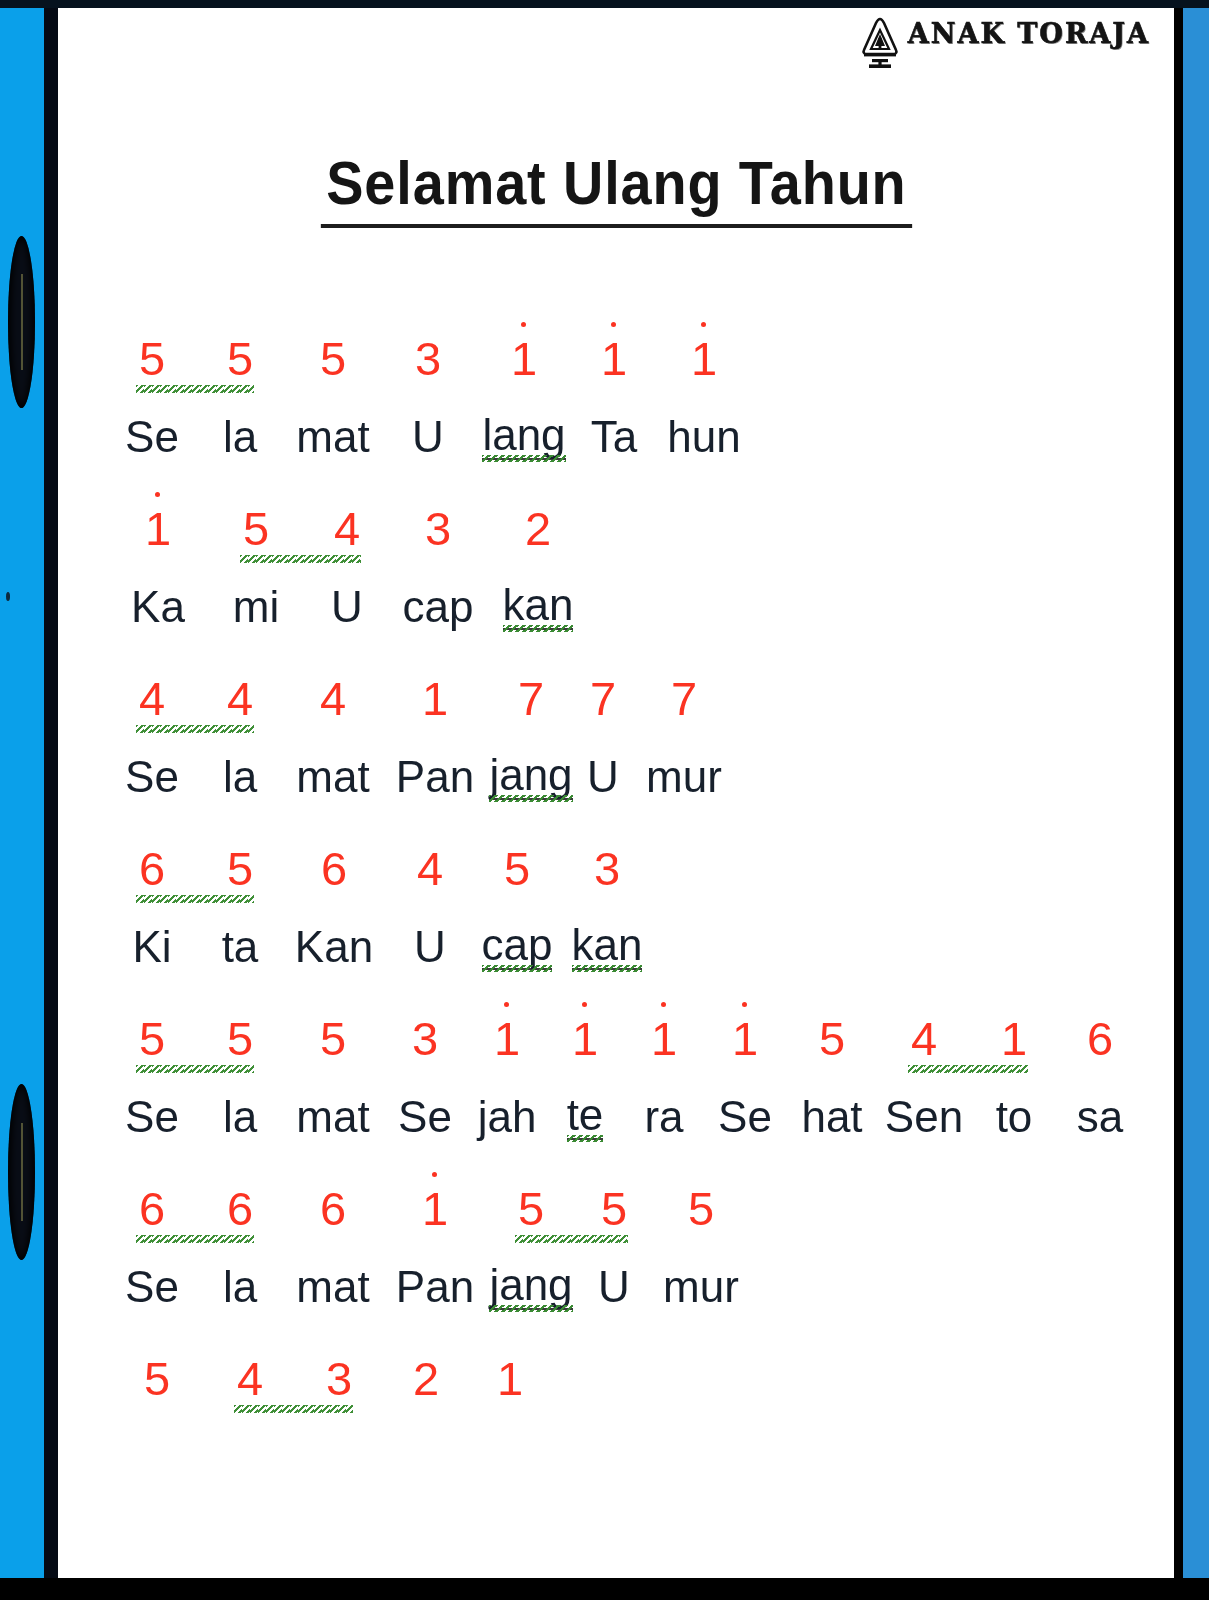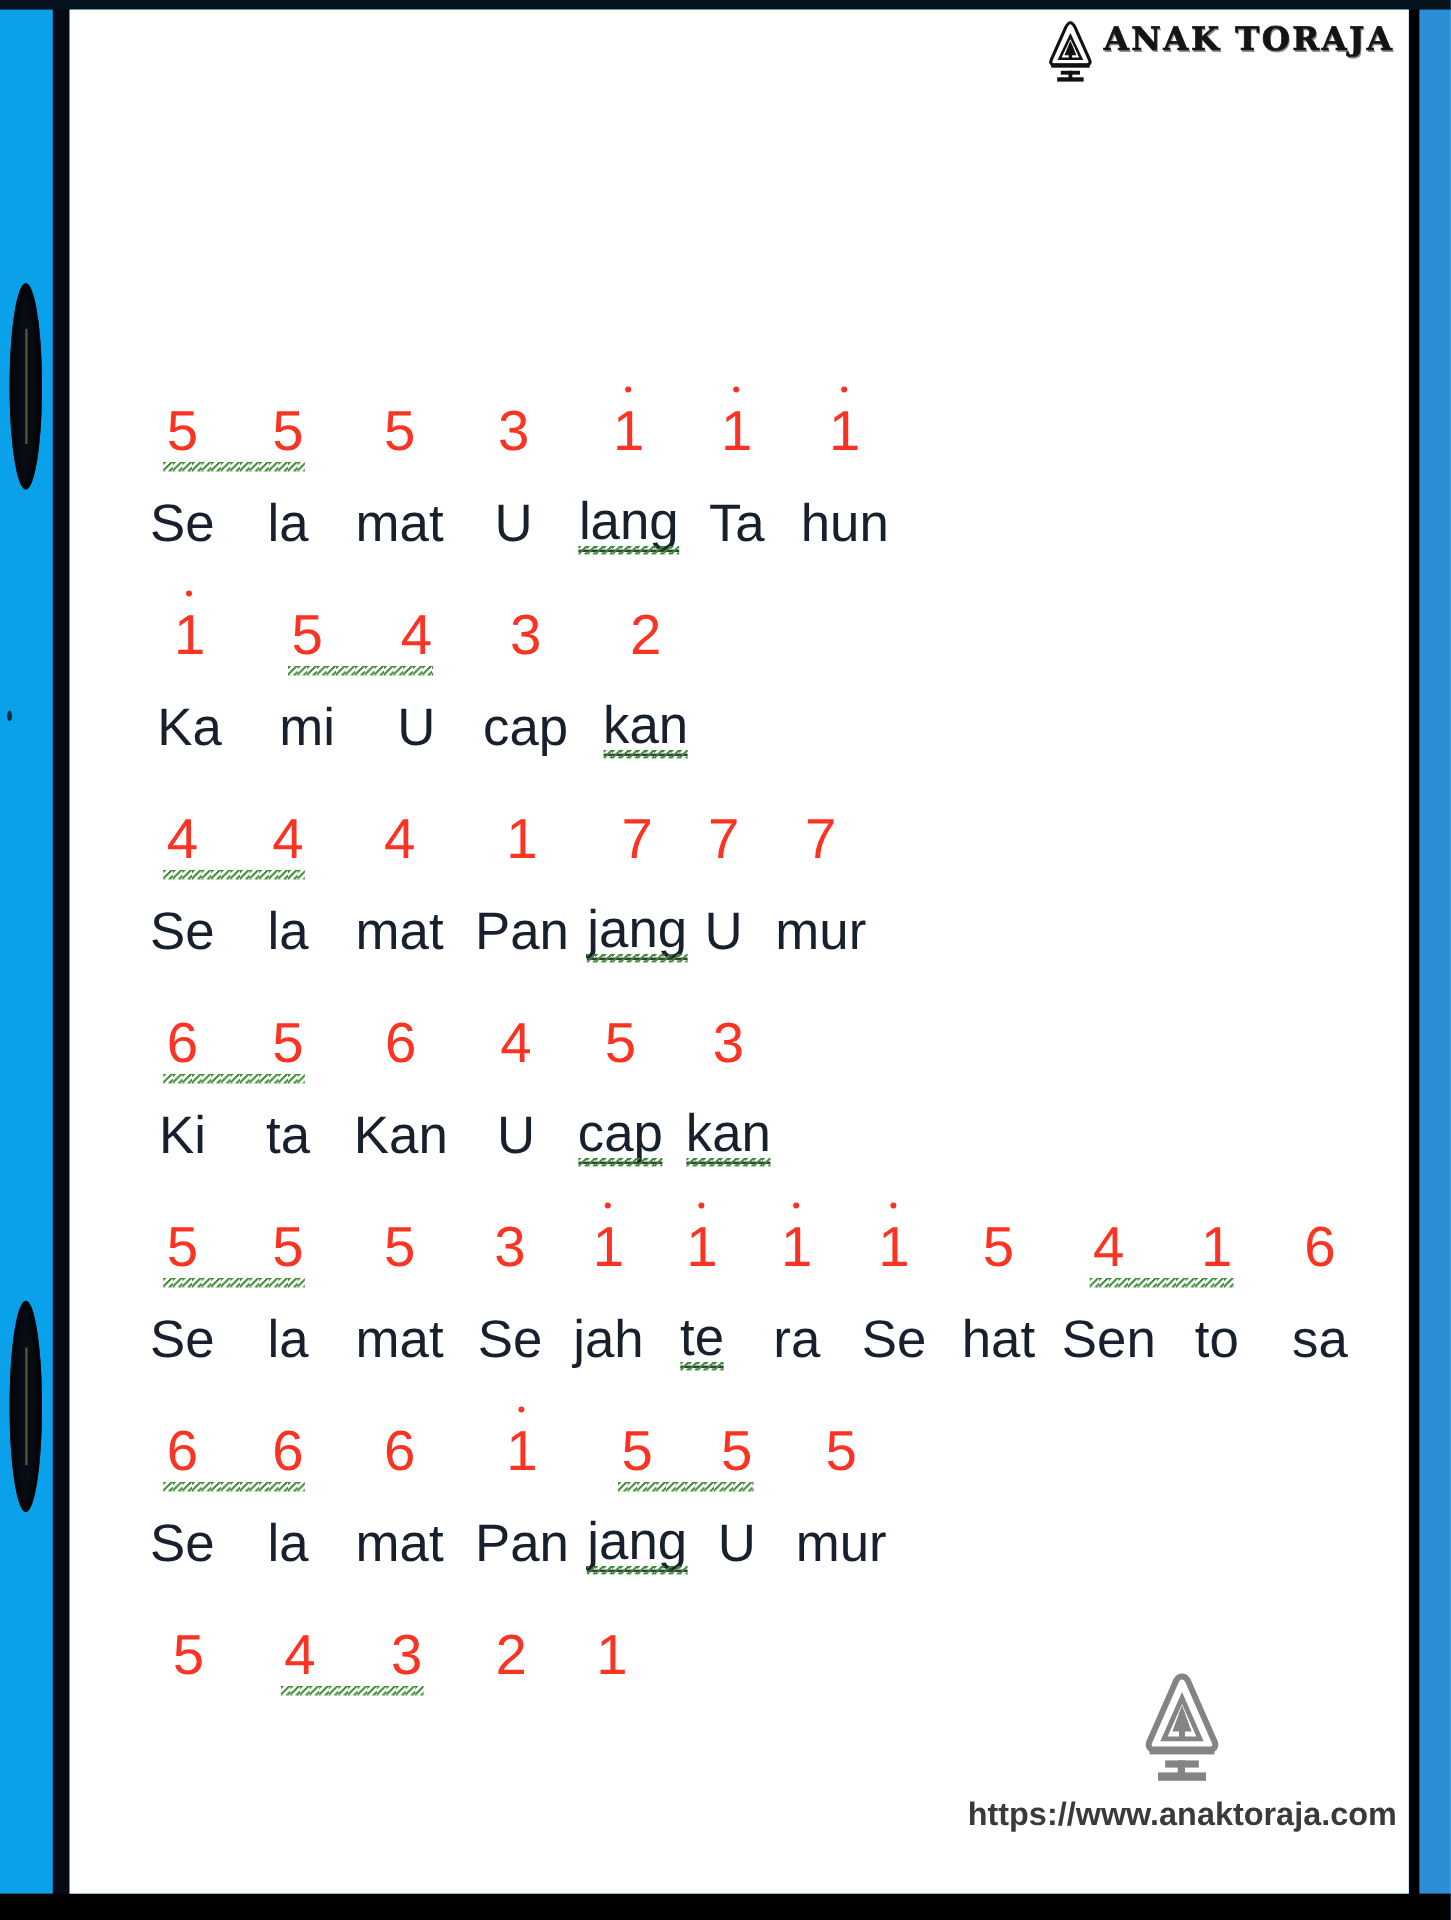--- a/index.html
+++ b/index.html
@@ -96,21 +96,21 @@
     top: 8px;
     right: 35px;
     bottom: 22px;
     background: #ffffff;
   }
 
   
   #brand-logo {
     position: absolute;
     top: 8px;
-    right: 12px;
+    right: 24px;
     display: flex;
     align-items: flex-start;
     gap: 6px;
   }
   .brand-mark { width: 44px; height: 54px; display: block; }
   .brand-word {
     font-family: "DejaVu Serif", serif;
     font-weight: bold;
     font-size: 27px;
     letter-spacing: 2px;
@@ -267,20 +267,23 @@
         <path d="M22 18 L17 30 L27 30 Z" fill="#111"></path>
         <rect x="20.6" y="22" width="2.8" height="11" fill="#111"></rect>
         <rect x="6" y="37" width="32" height="3.4" fill="#111"></rect>
         <rect x="14" y="43" width="16" height="3.2" fill="#111"></rect>
         <rect x="20.4" y="43" width="3.2" height="6" fill="#111"></rect>
         <rect x="11" y="48.4" width="22" height="3.6" fill="#111"></rect>
       </svg>
       <span class="brand-word">ANAK TORAJA</span>
     </div>
 
+    <h1 id="song-title">
+      <span class="title-text">Selamat Ulang Tahun</span>
+    </h1>
 
     <div id="notation">
         <div class="stanza">
           <div class="row note-row">
             <div class="cell" style="width: 88px;"><span class="note">5</span><div class="beam" style="left: 28px; width: 118px;"></div></div>
             <div class="cell" style="width: 88px;"><span class="note">5</span></div>
             <div class="cell" style="width: 98px;"><span class="note">5</span></div>
             <div class="cell" style="width: 92px;"><span class="note">3</span></div>
             <div class="cell" style="width: 100px;"><span class="note hi">1</span></div>
             <div class="cell" style="width: 80px;"><span class="note hi">1</span></div>
@@ -404,28 +407,15 @@
           <div class="row note-row">
             <div class="cell" style="width: 98px;"><span class="note">5</span></div>
             <div class="cell" style="width: 88px;"><span class="note">4</span><div class="beam" style="left: 28px; width: 119px;"></div></div>
             <div class="cell" style="width: 90px;"><span class="note">3</span></div>
             <div class="cell" style="width: 84px;"><span class="note">2</span></div>
             <div class="cell" style="width: 84px;"><span class="note">1</span></div>
           </div>
         </div>
       </div>
 
-    <div id="footer-watermark">
-      <svg class="wm-mark" viewBox="0 0 78 96">
-        <path d="M39 6 C36 6 34 9 33 12 L12 60 C10 64 12 67 16 67 L62 67 C66 67 68 64 66 60 L45 12 C44 9 42 6 39 6 Z" fill="#ffffff" stroke="#555" stroke-width="5"></path>
-        <path d="M39 24 L24 58 L54 58 Z" fill="#ffffff" stroke="#555" stroke-width="4"></path>
-        <path d="M39 30 L31 52 L47 52 Z" fill="#555"></path>
-        <rect x="36.5" y="36" width="5" height="21" fill="#555"></rect>
-        <rect x="12" y="66" width="54" height="5" fill="#555"></rect>
-        <rect x="25" y="76" width="28" height="6" fill="#555"></rect>
-        <rect x="35.5" y="76" width="6" height="11" fill="#555"></rect>
-        <rect x="19" y="86" width="40" height="7" fill="#555"></rect>
-      </svg>
-      <div class="wm-url">https://www.anaktoraja.com</div>
-    </div>
 
   </div>
 </div>
 
 </body></html>

